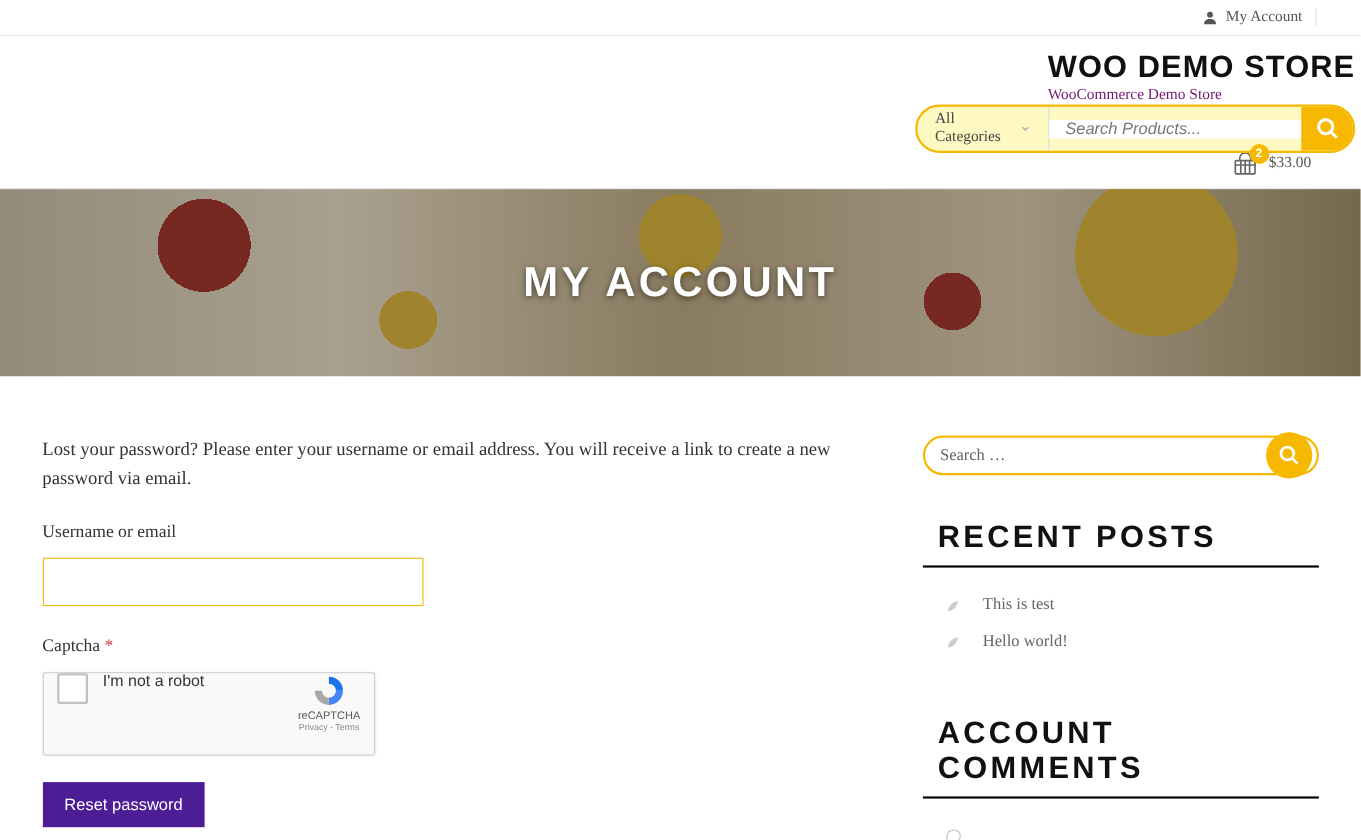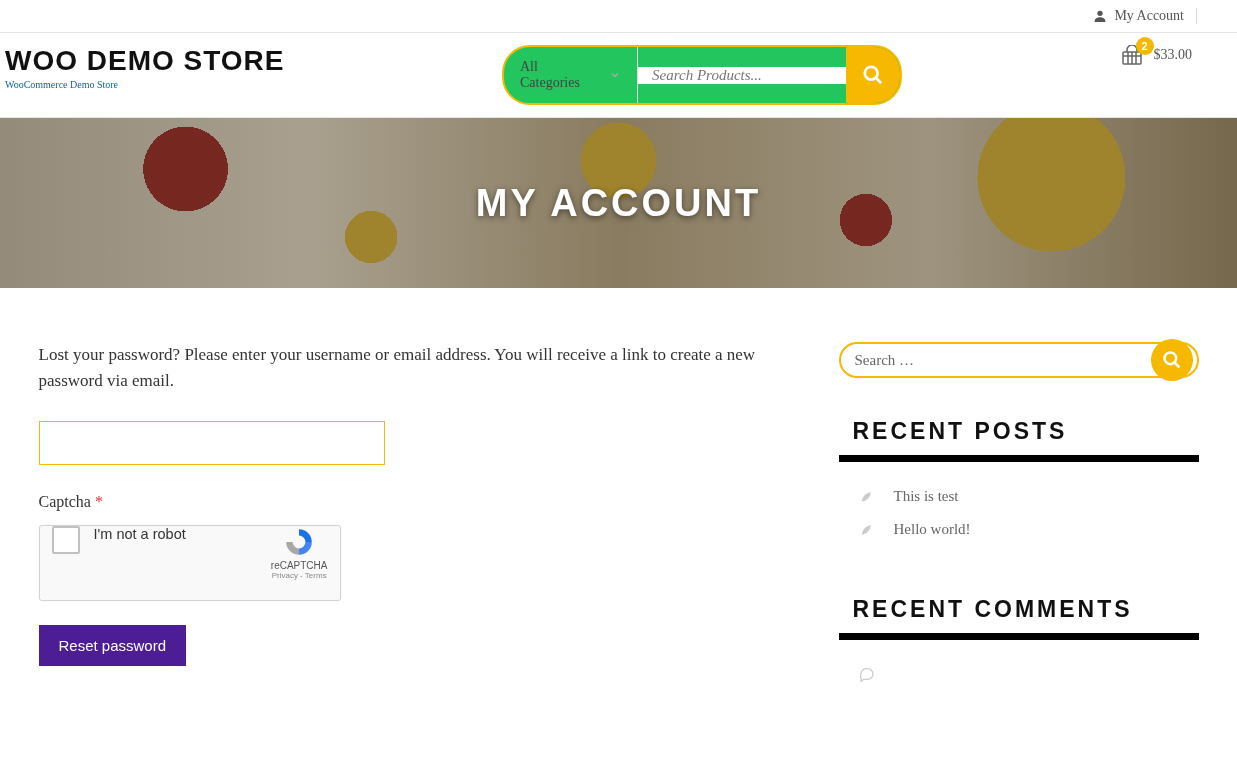--- a/index.html
+++ b/index.html
@@ -3,28 +3,28 @@
 <meta charset="utf-8">
 <style>
 * { margin: 0; padding: 0; box-sizing: border-box; }
 body { font-family: Georgia, 'Times New Roman', serif; color: #333; background: #fff; }
 
 
 .topbar { display: flex; justify-content: flex-end; align-items: center; padding: 8px 40px; border-bottom: 1px solid #e5e5e5; font-size: 14px; }
 .topbar .account-link { display: flex; align-items: center; gap: 6px; color: #555; cursor: pointer; padding-right: 12px; border-right: 1px solid #ddd; }
 
 
-.header { display: flex; align-items: flex-start; justify-content: space-between; padding: 12px 5px 12px 5px; border-bottom: 1px solid #e5e5e5; }
+.header { display: flex; align-items: flex-end; justify-content: space-between; padding: 12px 5px 12px 5px; border-bottom: 1px solid #e5e5e5; flex-direction: column; }
 .brand { flex: 0 0 auto; }
 .brand-title { font-family: 'Arial Black', Arial, sans-serif; font-size: 28px; font-weight: 900; letter-spacing: 1px; color: #111; }
-.brand-tag { font-size: 10px; color: #0369a1; margin-top: 2px; }
-
-.search-wrap { display: flex; align-items: center; border: 2px solid #f6b800; border-radius: 28px; height: 60px; overflow: hidden; background: #22c55e; width: 400px; }
+.brand-tag { font-size: 14px; color: #701a75; margin-top: 2px; }
+
+.search-wrap { display: flex; align-items: center; border: 2px solid #f6b800; border-radius: 28px; height: 44px; overflow: hidden; background: #fef9c3; width: 400px; }
 .search-cat { display: flex; align-items: center; gap: 8px; padding: 0 16px; color: #444; font-size: 14px; border-right: 1px solid #ddd; height: 100%; cursor: pointer; }
-.search-input { flex: 1; border: none; outline: none; padding: 0 14px; font-size: 15px; font-style: italic; color: #333; font-family: Liberation Serif, serif; }
+.search-input { flex: 1; border: none; outline: none; padding: 0 14px; font-size: 15px; font-style: italic; color: #333; font-family: Liberation Sans, sans-serif; }
 .search-input::placeholder { color: #777; }
 .search-btn { width: 54px; height: 100%; background: #f6b800; display: flex; align-items: center; justify-content: center; cursor: pointer; }
 
 .cart { display: flex; align-items: center; gap: 10px; padding-right: 40px; }
 .cart-icon-wrap { position: relative; }
 .cart-badge { position: absolute; top: -8px; right: -10px; background: #f6b800; color: #fff; font-size: 11px; font-weight: bold; width: 18px; height: 18px; border-radius: 50%; display: flex; align-items: center; justify-content: center; font-family: Arial, sans-serif; }
 .cart-total { font-size: 14px; color: #555; }
 
 
 .hero { height: 170px; background: linear-gradient(rgba(80,70,50,0.35), rgba(80,70,50,0.35)),
@@ -56,21 +56,21 @@
 .captcha-legal { font-size: 8px; color: #888; }
 
 .submit-btn { background: #4c1d95; color: #fff; border: none; padding: 12px 20px; font-size: 15px; font-family: Arial, sans-serif; cursor: pointer; font-weight: 500; }
 
 
 .side-search { display: flex; align-items: center; border: 2px solid #f6b800; border-radius: 26px; height: 36px; padding: 0 4px 0 14px; margin-bottom: 40px; }
 .side-search input { flex: 1; border: none; outline: none; font-size: 15px; font-family: Georgia, serif; color: #333; background: transparent; }
 .side-search input::placeholder { color: #666; }
 .side-search-btn { width: 42px; height: 42px; background: #f6b800; border-radius: 50%; display: flex; align-items: center; justify-content: center; cursor: pointer; }
 
-.widget-title { font-family: 'Arial Black', Arial, sans-serif; font-size: 23px; font-weight: 900; letter-spacing: 3px; color: #111; padding-bottom: 10px; border-bottom: 7px solid #000000; margin-bottom: 18px; padding-left: 14px; }
+.widget-title { font-family: 'Arial Black', Arial, sans-serif; font-size: 28px; font-weight: 900; letter-spacing: 3px; color: #111; padding-bottom: 10px; border-bottom: 2px solid #000000; margin-bottom: 18px; padding-left: 14px; }
 
 .post-list { list-style: none; margin-bottom: 50px; }
 .post-list li { display: flex; align-items: center; gap: 21px; padding: 8px 0 8px 20px; color: #666; font-size: 15px; }
 .post-list li .leaf { color: #bbb; flex-shrink: 0; }
 .post-list li a { color: #666; text-decoration: none; cursor: pointer; }
 
 .comment-list { list-style: none; }
 .comment-list li { display: flex; align-items: center; gap: 14px; padding: 8px 0 8px 20px; font-size: 15px; color: #666; }
 .comment-list .bubble { color: #ccc; flex-shrink: 0; }
 .comment-list a { color: #666; text-decoration: none; cursor: pointer; }
@@ -131,20 +131,21 @@
 
 <div class="hero">
   <div class="hero-title">MY ACCOUNT</div>
 </div>
 
 <div class="content">
 
   <div class="main">
     <p class="intro">Lost your password? Please enter your username or email address. You will receive a link to create a new password via email.</p>
 
+    <label class="form-label">Username or email</label>
     <input class="text-input" type="text" style="">
 
     <label class="form-label">
       <span>Captcha </span><span class="req">*</span>
     </label>
 
     <div class="captcha-box">
       <div class="captcha-check"></div>
       <div class="captcha-text">I'm not a robot</div>
       <div class="captcha-right">
@@ -181,21 +182,21 @@
         <a>This is test</a>
       </li>
       <li>
         <svg class="leaf" width="14" height="14" viewBox="0 0 24 24" fill="#ccc">
             <path d="M5 20 C5 8 18 4 20 4 C20 16 8 20 5 20 Z"></path>
           </svg>
         <a>Hello world!</a>
       </li>
     </ul>
 
-    <h3 class="widget-title">RECENT COMMENTS</h3>
+    <h3 class="widget-title">ACCOUNT COMMENTS</h3>
     <ul class="comment-list">
       <li>
         <svg class="bubble" width="16" height="16" viewBox="0 0 24 24" fill="none" stroke="#ccc" stroke-width="2">
             <path d="M21 12a8 8 0 0 1-8 8H7l-4 3v-5a8 8 0 0 1 0-6 8 8 0 0 1 8-8h2a8 8 0 0 1 8 8z"></path>
           </svg>
       </li>
     </ul>
   </div>
 
 </div>

